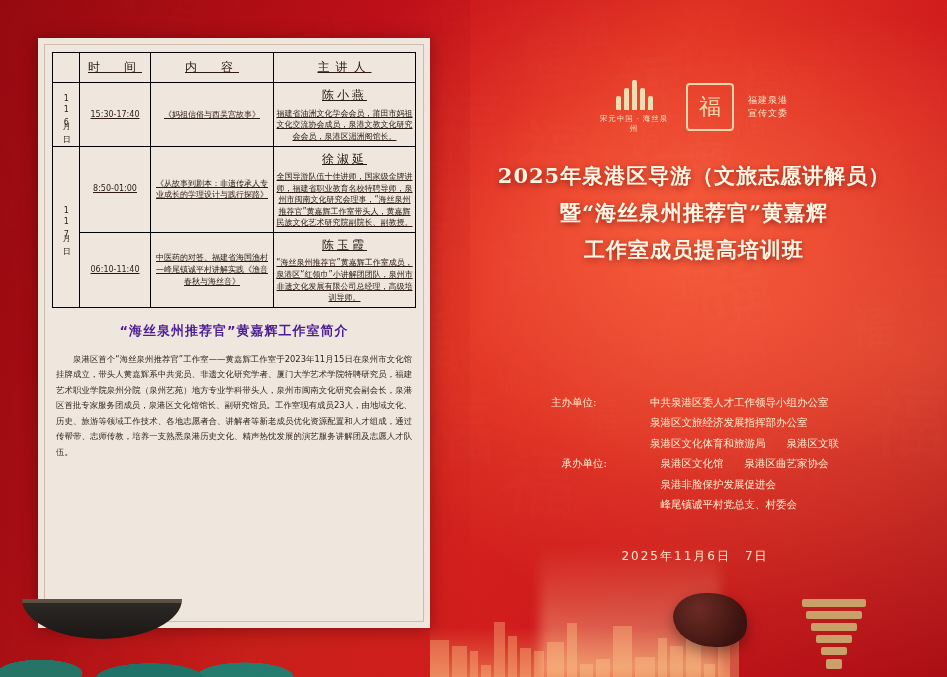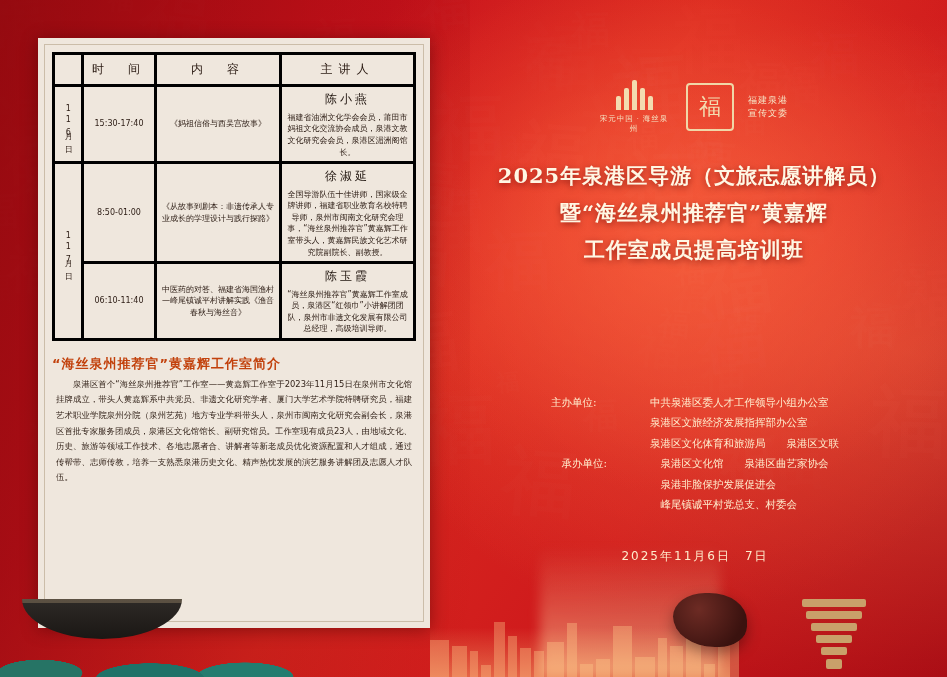--- a/index.html
+++ b/index.html
@@ -48,39 +48,40 @@
   #program-card:before{
     content:"";position:absolute;inset:6px;border:1px solid #cbbda9;pointer-events:none;
   }
   .card-inner{position:absolute;inset:14px;}
   table.schedule{
     width:100%;border-collapse:collapse;
     font-family:"DejaVu Sans", sans-serif;
     color:#2a1a12;
   }
   table.schedule td,table.schedule th{
-    border:3px solid #000000;
+    border:1px solid #000000;
     padding:3px 2px;
     text-align:center;
     vertical-align:middle;
     font-size:8px;
     line-height:1.45;
+    text-decoration:underline;
   }
   table.schedule th{font-size:12px;letter-spacing:6px;font-weight:normal;padding:6px 2px;}
   td.daycol{width:22px;font-size:9px;line-height:1.3;letter-spacing:1px;}
   td.timecol{width:66px;font-size:9px;}
   td.topic{width:118px;text-align:center;font-size:8px;line-height:1.5;padding:5px 4px;}
   td.speaker{text-align:left;padding:4px 6px;font-size:8px;line-height:1.55;}
   .speaker-name{display:block;text-align:center;font-size:12px;letter-spacing:3px;margin:1px 0 3px;color:#1d120c;}
   .vert{writing-mode:vertical-rl;text-orientation:upright;letter-spacing:2px;display:inline-block;}
 
   .brief{margin-top:14px;}
   .brief-title{
-    text-align:left;font-size:13px;letter-spacing:1px;color:#c2410c;
-    font-family:"DejaVu Sans", sans-serif;font-weight:bold;margin:8px 0 4px;
+    text-align:center;font-size:13px;letter-spacing:1px;color:#4c1d95;
+    font-family:"DejaVu Sans", sans-serif;font-weight:bold;margin:8px 0 12px;
   }
   .brief-body{
     font-family:"DejaVu Sans", sans-serif;
     font-size:8.4px;line-height:1.85;color:#33231a;text-align:justify;
     padding:0 4px;text-indent:17px;
   }
 
   
   #logo-row{
     position:absolute;left:596px;top:78px;width:300px;height:58px;

